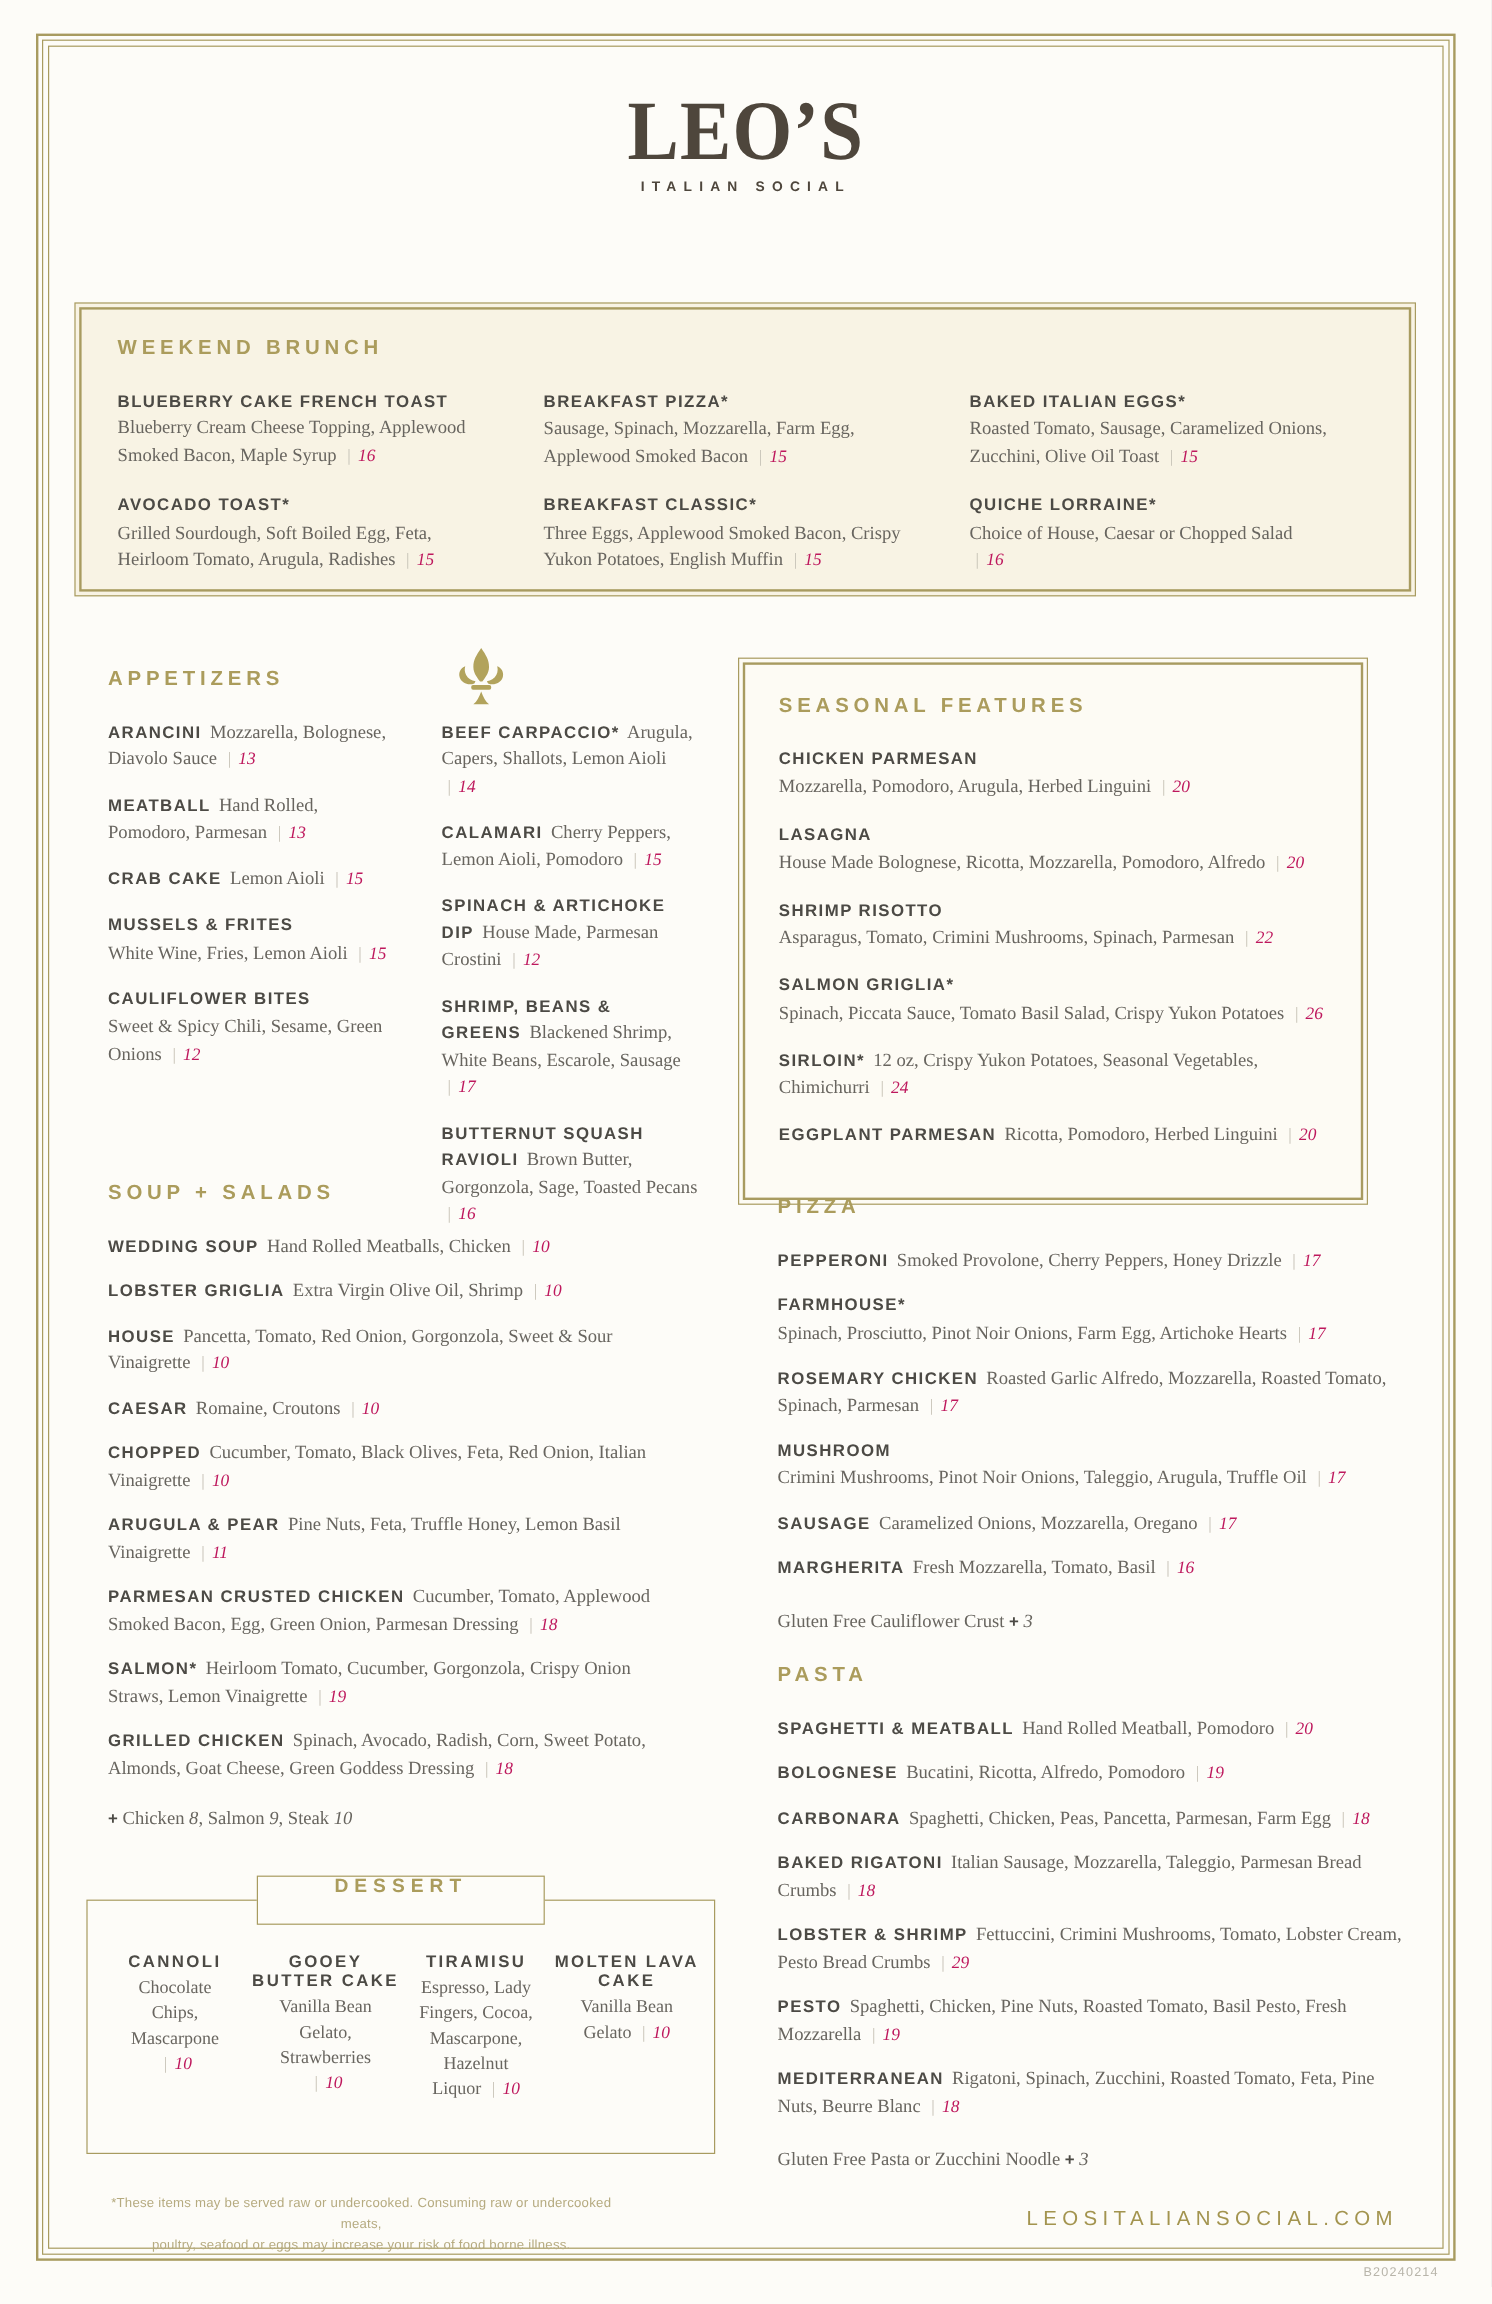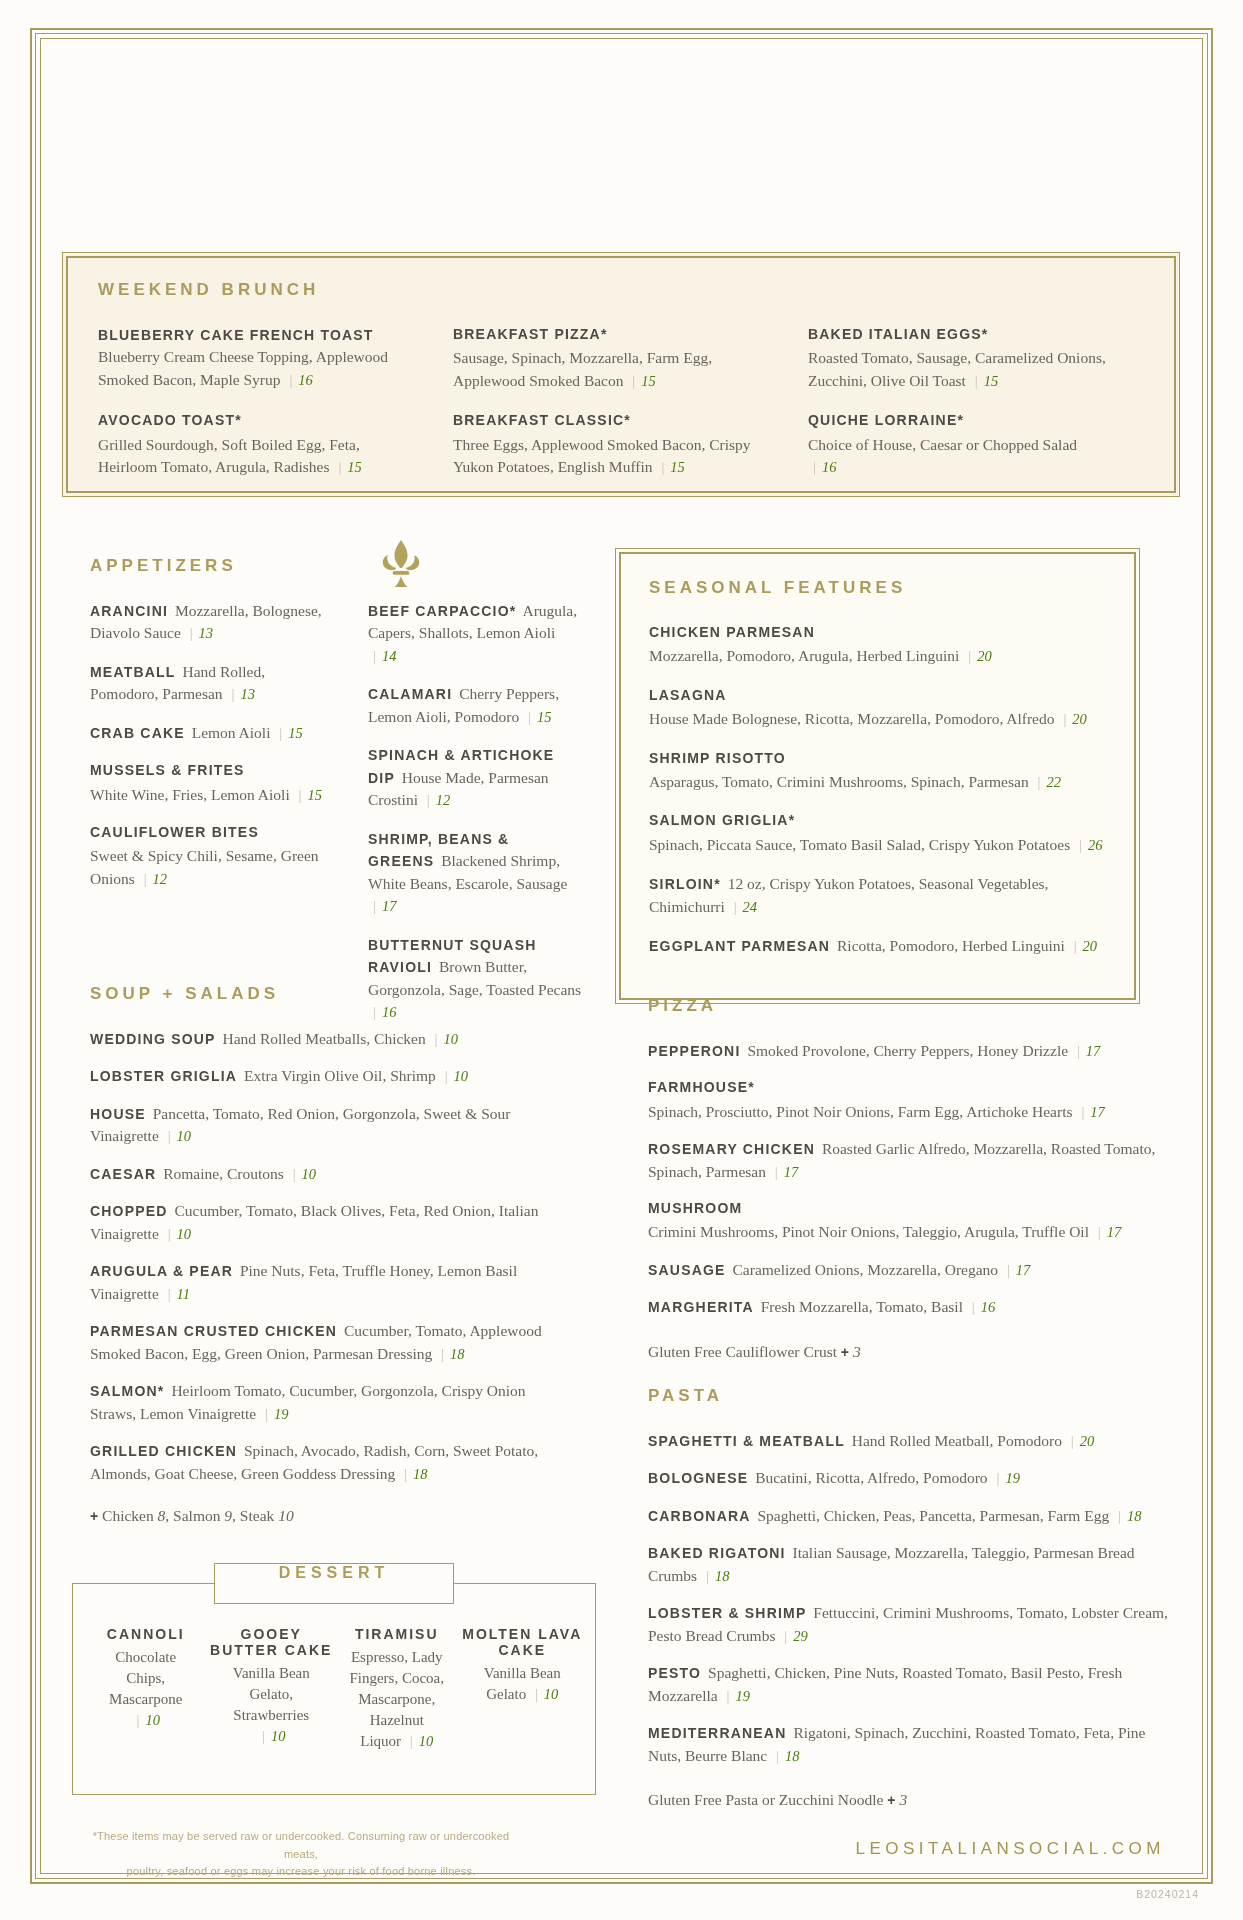--- a/index.html
+++ b/index.html
@@ -18,21 +18,21 @@
              line-height:1;letter-spacing:1px;transform:scaleY(1.1);transform-origin:top;}
   .logo-sub{margin-top:12px;font-family:"Liberation Sans",sans-serif;font-size:11.5px;
             font-weight:bold;letter-spacing:6px;}
 
   
   .sec-h{font-family:"Liberation Sans",sans-serif;font-weight:bold;font-size:17px;
          letter-spacing:4px;color:#ab9c5c;margin:0 0 24px;}
   .mi{margin:0 0 15px;font-size:15.5px;color:#68655f;line-height:1.45;}
   .nm{font-family:"Liberation Sans",sans-serif;font-weight:bold;font-size:14px;
       letter-spacing:1.2px;color:#4c4a45;margin-right:3px;}
-  .pr{font-style:italic;font-size:14.5px;color:#4d7c0f;white-space:nowrap;}
+  .pr{font-style:italic;font-size:14.5px;color:#be185d;white-space:nowrap;}
   .pr::before{content:"|";font-style:normal;color:#c6c2b6;margin:0 6px 0 5px;}
   .block .nm{display:block;margin:0 0 3px;}
   .num{font-style:italic;}
   .plus{font-family:"Liberation Sans",sans-serif;font-weight:bold;color:#4c4a45;font-size:14px;}
 
   
   .brunch-box{position:absolute;left:62px;top:252px;width:1118px;height:245px;
               border:1px solid #a89b60;background:#f8f3e4;padding:3px;box-sizing:border-box;}
   .box-inner{border:2px solid #a89b60;width:100%;height:100%;box-sizing:border-box;padding:22px 30px;}
   .brunch-grid{display:grid;grid-template-columns:300px 300px 300px;column-gap:55px;
@@ -79,20 +79,24 @@
            font-weight:normal;font-size:17px;letter-spacing:4.5px;color:#a3944f;}
   .code{position:absolute;top:1888px;right:44px;font-family:"Liberation Sans",sans-serif;
         font-size:10.5px;letter-spacing:1px;color:#b8b5aa;}
 </style>
 </head>
 <body>
 
 <div class="page">
   <div class="frame"></div>
 
+  <div class="logo">
+    <div class="logo-main">LEO’S</div>
+    <div class="logo-sub">ITALIAN SOCIAL</div>
+  </div>
 
   <div class="brunch-box">
     <div class="box-inner">
       <h2 class="sec-h">WEEKEND BRUNCH</h2>
       <div class="brunch-grid">
         <p class="mi"><span class="nm">BLUEBERRY CAKE FRENCH TOAST</span> <span class="ds">Blueberry Cream Cheese Topping, Applewood Smoked Bacon, Maple Syrup</span> <span class="pr">16</span></p>
         <p class="mi"><span class="nm block-name" style="display:block;margin-bottom:3px;">BREAKFAST PIZZA*</span> <span class="ds">Sausage, Spinach, Mozzarella, Farm Egg, Applewood Smoked Bacon</span> <span class="pr">15</span></p>
         <p class="mi"><span class="nm" style="display:block;margin-bottom:3px;">BAKED ITALIAN EGGS*</span> <span class="ds">Roasted Tomato, Sausage, Caramelized Onions, Zucchini, Olive Oil Toast</span> <span class="pr">15</span></p>
         <p class="mi"><span class="nm" style="display:block;margin-bottom:3px;">AVOCADO TOAST*</span> <span class="ds">Grilled Sourdough, Soft Boiled Egg, Feta, Heirloom Tomato, Arugula, Radishes</span> <span class="pr">15</span></p>
         <p class="mi"><span class="nm" style="display:block;margin-bottom:3px;">BREAKFAST CLASSIC*</span> <span class="ds">Three Eggs, Applewood Smoked Bacon, Crispy Yukon Potatoes, English Muffin</span> <span class="pr">15</span></p>

